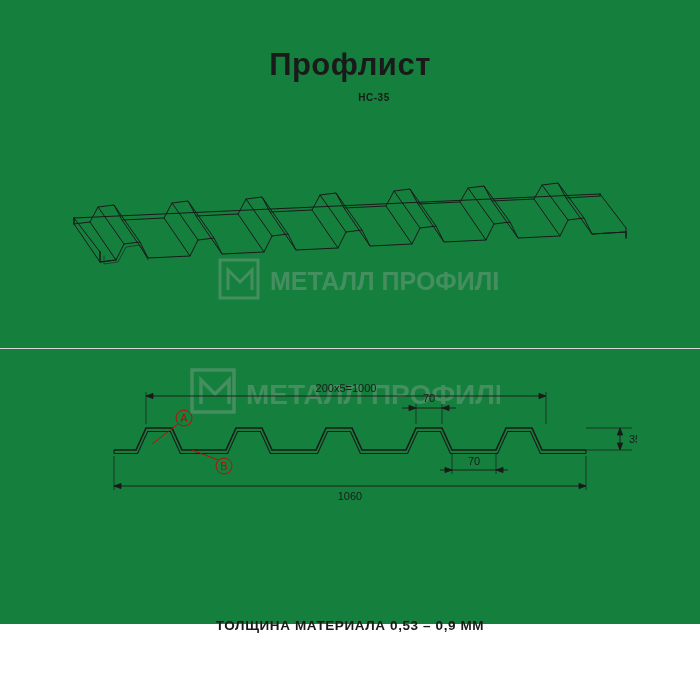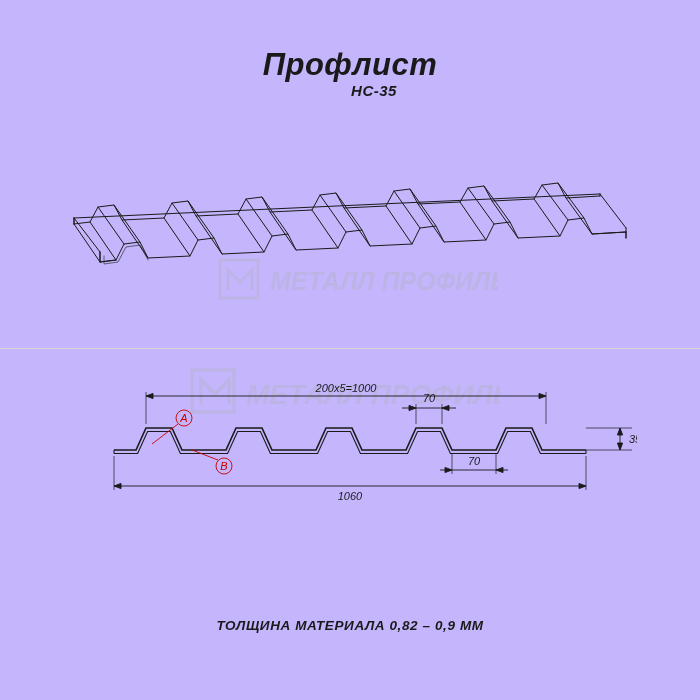--- a/index.html
+++ b/index.html
@@ -11,40 +11,40 @@
     width: 700px;
     height: 700px;
     font-family: "Liberation Sans", sans-serif;
     color: #1a1a1a;
     position: relative;
     overflow: hidden;
   }
   .page {
     position: relative;
     width: 700px;
-    height: 700px;
-    background: #c4b5fd;
-    font-style: italic;
+    height: 624px;
+    background: #15803d;
   }
   .header {
     position: absolute;
     top: 48px;
     left: 0;
     width: 700px;
     text-align: center;
   }
   .title {
     font-size: 31px;
     font-weight: bold;
     letter-spacing: 0.5px;
     color: #1a1a1a;
     line-height: 1.1;
   }
   .subtitle {
-    font-size: 15px;
+    margin-top: 10px;
+    font-size: 10px;
     font-weight: bold;
     color: #1a1a1a;
     letter-spacing: 0.5px;
     padding-left: 48px;
   }
   .iso-wrap {
     position: absolute;
     top: 180px;
     left: 60px;
     width: 580px;
@@ -277,15 +277,15 @@
       <text class="dim-text" x="258" y="130" text-anchor="middle">1060</text>
       <text class="dim-text" x="537" y="73" text-anchor="start">35</text>
       <text class="dim-text" x="337" y="32" text-anchor="middle">70</text>
       <text class="dim-text" x="382" y="95" text-anchor="middle">70</text>
 
       <text class="callout-text" x="92" y="52" text-anchor="middle">A</text>
       <text class="callout-text" x="132" y="100" text-anchor="middle">B</text>
     </svg>
   </div>
 
-  <div class="footer">ТОЛЩИНА МАТЕРИАЛА 0,82 – 0,9 ММ</div>
+  <div class="footer">ТОЛЩИНА МАТЕРИАЛА 0,53 – 0,9 ММ</div>
 
 </div>
 
 </body></html>

